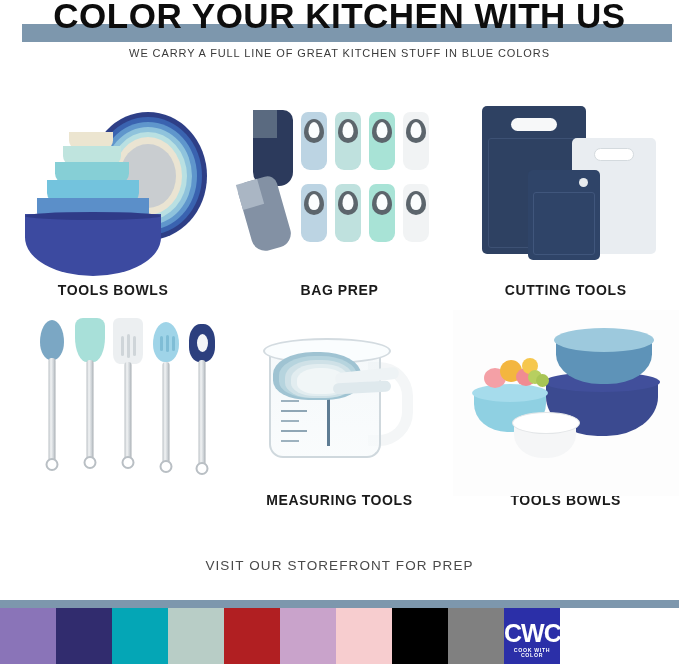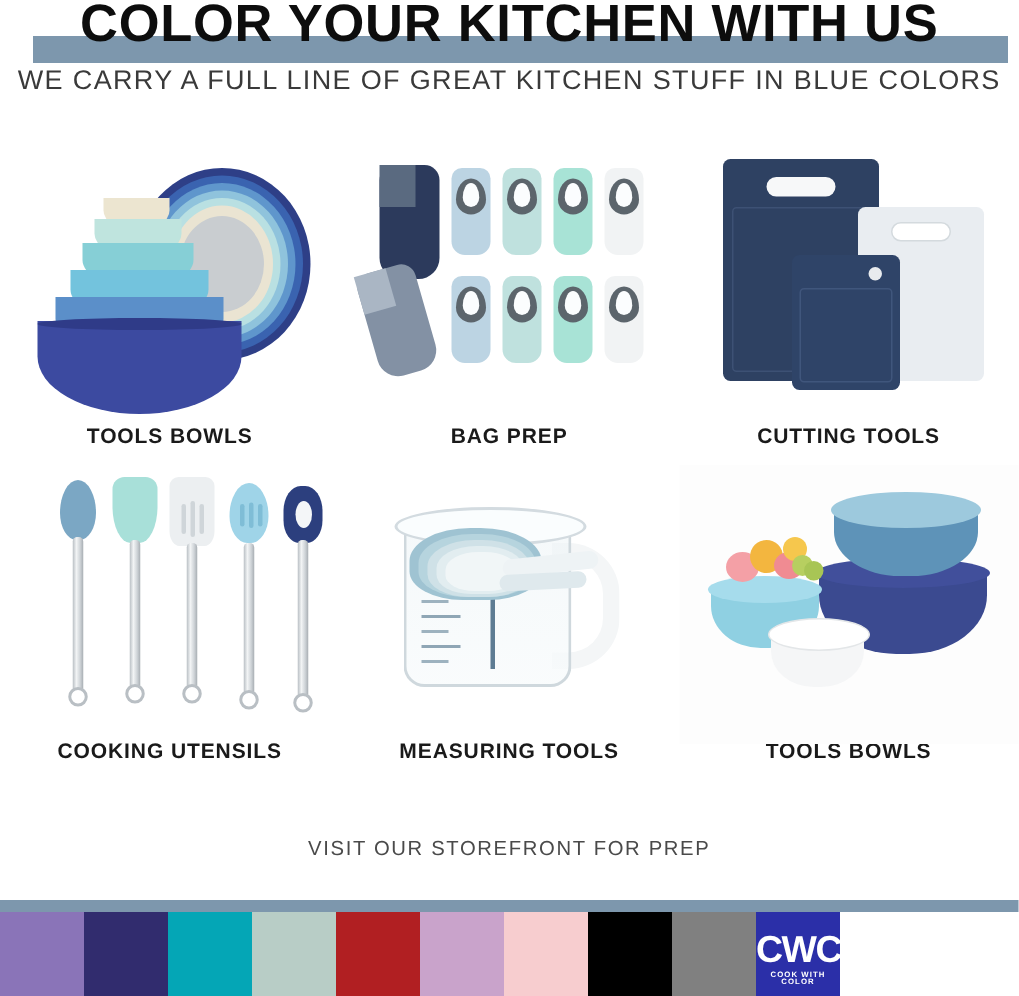--- a/index.html
+++ b/index.html
@@ -20,21 +20,21 @@
   }
   .header-title{
     position:absolute;left:0;top:-4px;width:679px;
     text-align:center;
     font-size:35px;font-weight:bold;letter-spacing:.5px;
     color:#0d0d0d;line-height:40px;white-space:nowrap;
   }
   .header-sub{
     position:absolute;left:0;top:44px;width:679px;
     text-align:center;
-    font-size:18px;letter-spacing:.9px;color:#3a3a3a;
+    font-size:11px;letter-spacing:.9px;color:#3a3a3a;
     line-height:18px;white-space:nowrap;
   }
 
   
   .grid{position:absolute;left:0;top:88px;width:679px;}
   .row{display:flex;width:679px;}
   .cell{width:226.3px;position:relative;}
   .art{
     position:relative;height:190px;width:100%;
     display:flex;align-items:center;justify-content:center;
@@ -278,21 +278,20 @@
             </div>
 
             <div class="ut" style="left:176px;top:18px;">
               <div class="head" style="width:26px;height:38px;border-radius:44% 44% 40% 40%;background:#2c3f7e;"></div>
               <div style="position:absolute;left:8px;top:10px;width:11px;height:18px;border-radius:50%;background:#f4f6f8;"></div>
               <div class="handle" style="top:36px;height:106px;"></div>
               <div class="tip" style="top:138px;"></div>
             </div>
           </div>
         </div>
-        <div class="cell-label">COOKING UTENSILS</div>
       </div>
 
       <div class="cell">
         <div class="art">
           <div class="stage">
             <div class="jug" style="left:22px;top:22px;width:150px;height:130px;">
 
               <div class="jughandle" style="right:-2px;top:34px;width:34px;height:62px;"></div>
 
               <div class="jugbody" style="left:8px;top:18px;width:108px;height:110px;"></div>

